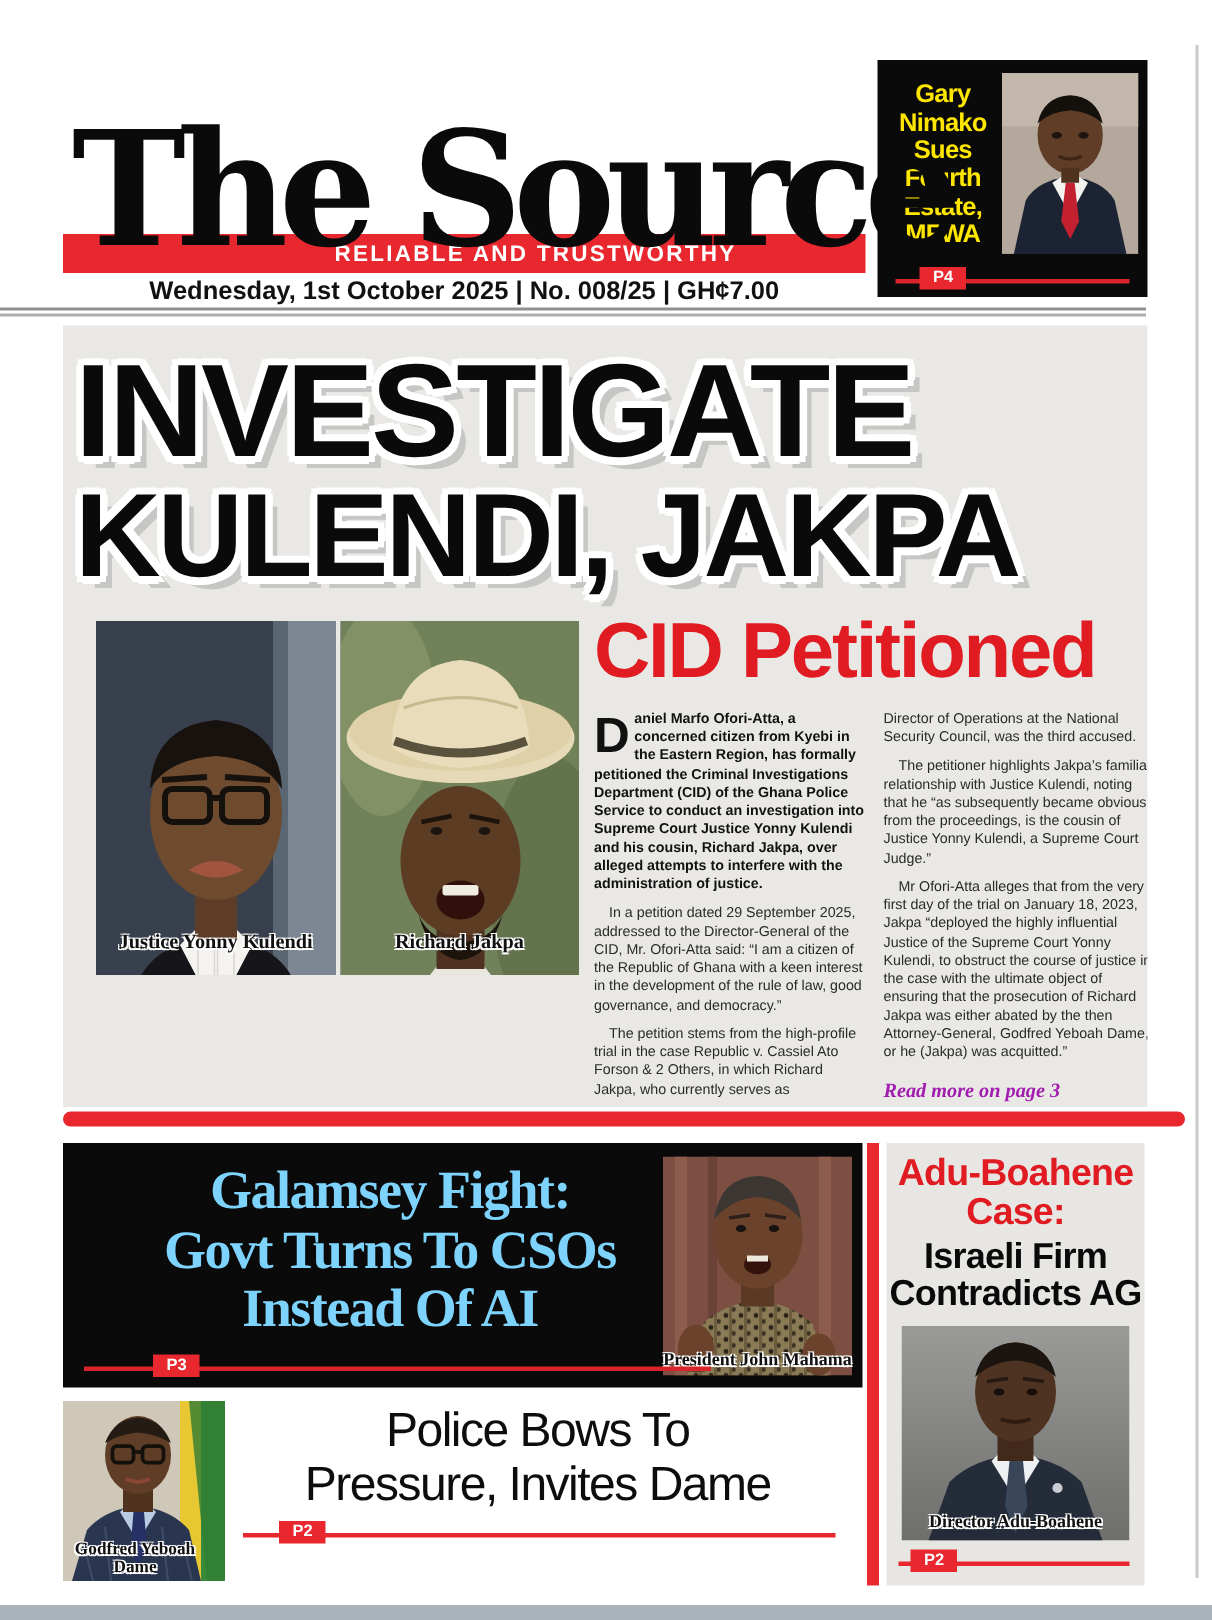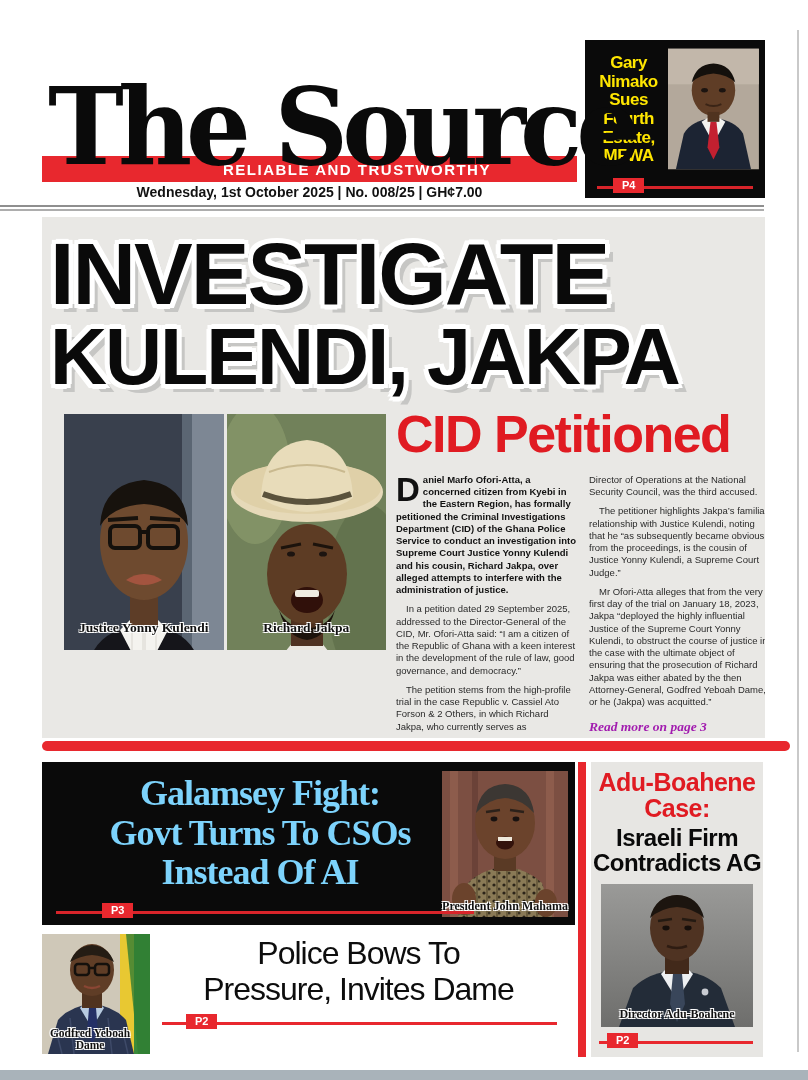--- a/index.html
+++ b/index.html
@@ -8,21 +8,21 @@
 
   
   .masthead { position:absolute; top:28px; left:42px; width:535px; height:154px; }
   .logo { position:absolute; bottom:2px; left:6px; z-index:2; font-family:"DejaVu Serif", serif;
           font-weight:bold; font-size:102px; line-height:1; letter-spacing:-6px; color:#0a0a0a;
           transform:scaleY(1.04); transform-origin:left bottom; white-space:nowrap; }
   .ribbon { position:absolute; bottom:0; left:0; right:0; height:26px; background:#e8282e; z-index:1;
             display:flex; align-items:center; justify-content:center; padding-left:95px; }
   .ribbon span { color:#fff; font-weight:bold; font-size:15px; letter-spacing:1.5px; }
   .dateline { position:absolute; top:184px; left:42px; width:535px; text-align:center;
-              font-weight:bold; font-size:14px; color:#111; }
+              font-weight:bold; font-size:17px; color:#111; }
 
   
   .gary-box { position:absolute; top:40px; right:43px; width:180px; height:158px; background:#0a0a0a;
               padding:8px 6px 0 6px; }
   .gary-inner { display:flex; }
   .gary-head { width:76px; color:#ffe600; font-weight:bold; font-size:17px; line-height:1.1;
                text-align:center; padding-top:6px; letter-spacing:-0.5px; }
   .gary-photo { width:92px; height:122px; margin-left:2px; }
   .gary-rule { position:absolute; bottom:9px; left:12px; right:12px; height:3px; background:#d8242a; }
   .ptag { position:absolute; top:-8px; background:#e8282e; color:#fff; font-weight:bold; font-size:11px;

